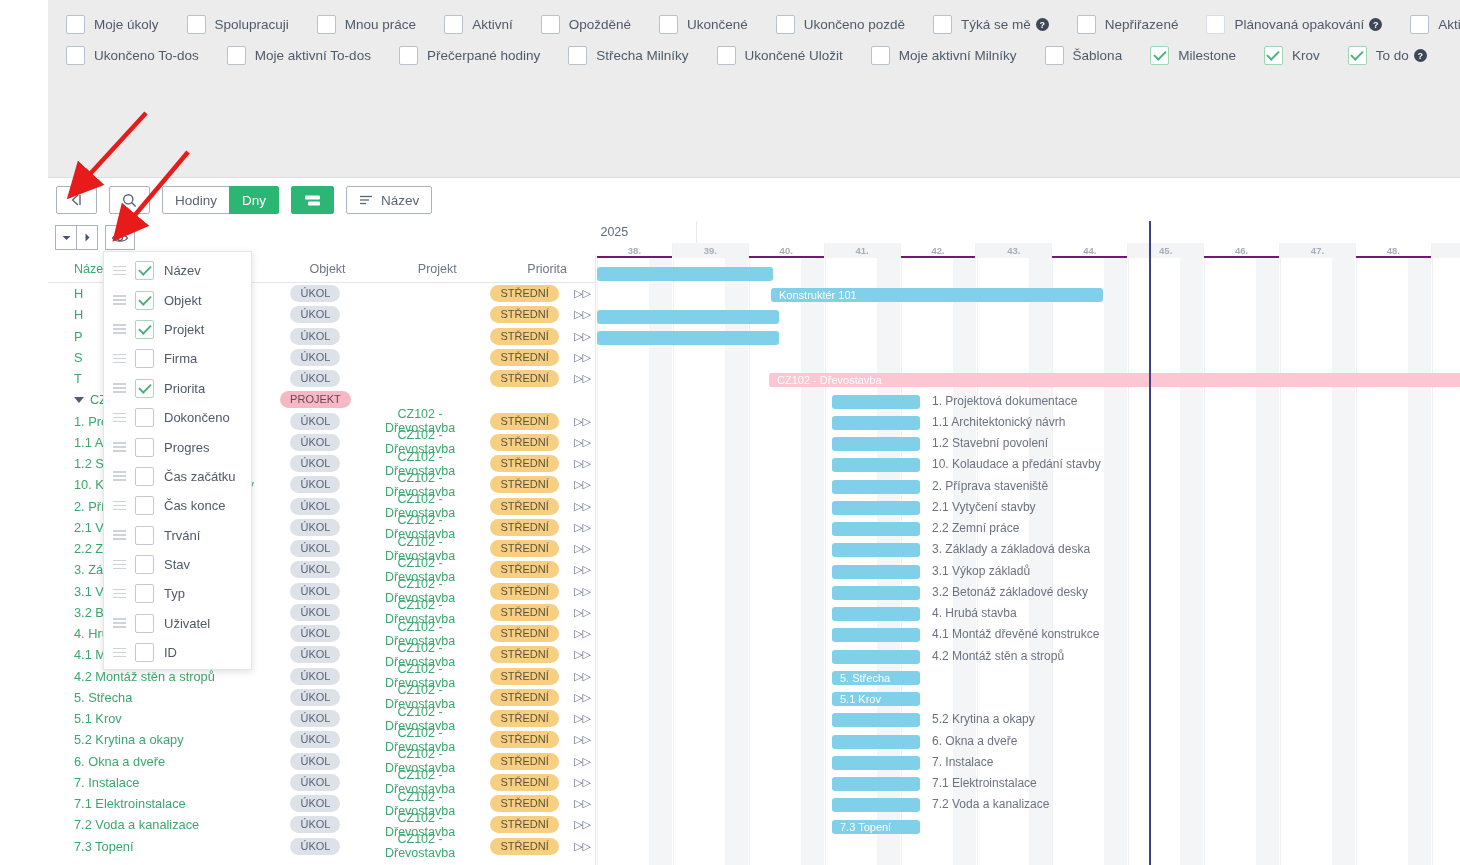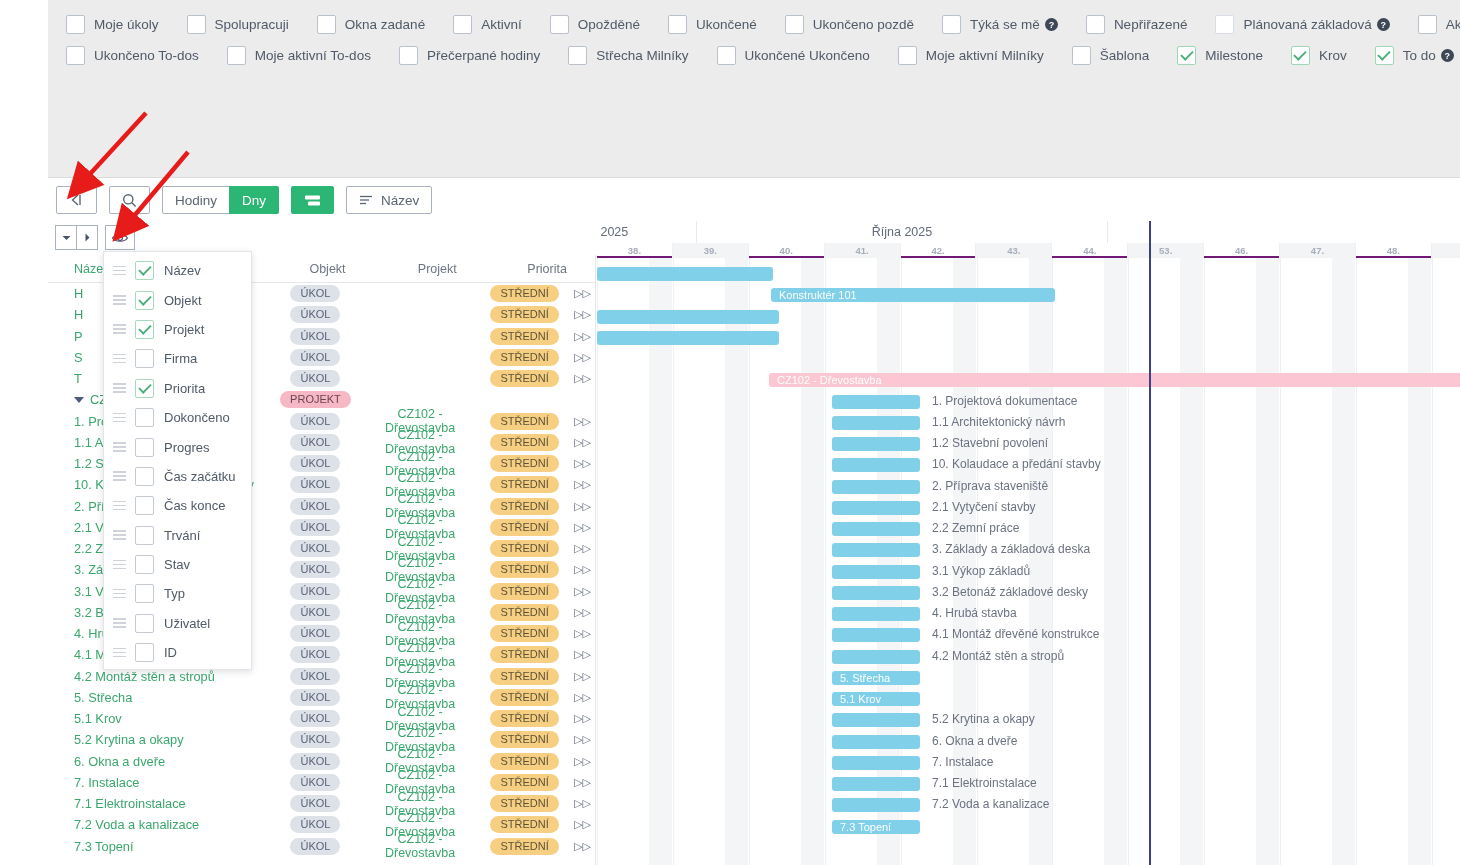--- a/index.html
+++ b/index.html
@@ -244,21 +244,21 @@
           <div class="chk-item">
             <div class="chk-box"></div>
             <span class="chk-label">Moje úkoly</span>
           </div>
           <div class="chk-item">
             <div class="chk-box"></div>
             <span class="chk-label">Spolupracuji</span>
           </div>
           <div class="chk-item">
             <div class="chk-box"></div>
-            <span class="chk-label">Okna zadané</span>
+            <span class="chk-label">Mnou práce</span>
           </div>
           <div class="chk-item">
             <div class="chk-box"></div>
             <span class="chk-label">Aktivní</span>
           </div>
           <div class="chk-item">
             <div class="chk-box"></div>
             <span class="chk-label">Opožděné</span>
           </div>
           <div class="chk-item">
@@ -273,21 +273,21 @@
             <div class="chk-box"></div>
             <span class="chk-label">Týká se mě</span>
             <span class="help-dot">?</span>
           </div>
           <div class="chk-item">
             <div class="chk-box"></div>
             <span class="chk-label">Nepřiřazené</span>
           </div>
           <div class="chk-item">
             <div class="chk-box dim"></div>
-            <span class="chk-label">Plánovaná základová</span>
+            <span class="chk-label">Plánovaná opakování</span>
             <span class="help-dot">?</span>
           </div>
           <div class="chk-item">
             <div class="chk-box"></div>
             <span class="chk-label">Aktivní To-dos</span>
           </div>
         </div>
         <div class="filter-row">
           <div class="chk-item">
             <div class="chk-box"></div>
@@ -300,21 +300,21 @@
           <div class="chk-item">
             <div class="chk-box"></div>
             <span class="chk-label">Přečerpané hodiny</span>
           </div>
           <div class="chk-item">
             <div class="chk-box"></div>
             <span class="chk-label">Střecha Milníky</span>
           </div>
           <div class="chk-item">
             <div class="chk-box"></div>
-            <span class="chk-label">Ukončené Ukončeno</span>
+            <span class="chk-label">Ukončené Uložit</span>
           </div>
           <div class="chk-item">
             <div class="chk-box"></div>
             <span class="chk-label">Moje aktivní Milníky</span>
           </div>
           <div class="chk-item">
             <div class="chk-box"></div>
             <span class="chk-label">Šablona</span>
           </div>
           <div class="chk-item">
@@ -780,31 +780,30 @@
             <span class="pill prio">STŘEDNÍ</span>
           </div>
           <div class="cell-arrow">▷▷</div>
         </div>
       </div>
   </div>
 
   <div class="timeline">
     <div class="tl-months" id="tl-months">
         <div class="tl-month" style="position: absolute; left: -90px; width: 190px;">Září 2025</div>
-        <div class="tl-month" style="position: absolute; left: 100px; width: 411px;">Října 2025</div>
       </div>
     <div class="tl-weeks" id="tl-weeks">
         <div class="tl-week">38.</div>
         <div class="tl-week alt">39.</div>
         <div class="tl-week">40.</div>
         <div class="tl-week alt">41.</div>
         <div class="tl-week">42.</div>
         <div class="tl-week alt">43.</div>
         <div class="tl-week">44.</div>
-        <div class="tl-week alt">53.</div>
+        <div class="tl-week alt">45.</div>
         <div class="tl-week">46.</div>
         <div class="tl-week alt">47.</div>
         <div class="tl-week">48.</div>
         <div class="tl-week alt">49.</div>
       </div>
     <div class="tl-body" id="tl-body">
         <div class="tl-gridline" style="left: 0px;"></div>
         <div class="tl-colstripe" style="left: 52px;"></div>
         <div class="tl-gridline" style="left: 75.9px;"></div>
         <div class="tl-colstripe" style="left: 127.9px;"></div>
@@ -823,21 +822,21 @@
         <div class="tl-gridline" style="left: 607.2px;"></div>
         <div class="tl-colstripe" style="left: 659.2px;"></div>
         <div class="tl-gridline" style="left: 683.1px;"></div>
         <div class="tl-colstripe" style="left: 735.1px;"></div>
         <div class="tl-gridline" style="left: 759px;"></div>
         <div class="tl-colstripe" style="left: 811px;"></div>
         <div class="tl-gridline" style="left: 834.9px;"></div>
         <div class="tl-colstripe" style="left: 886.9px;"></div>
         <div class="tl-gridline" style="left: 910.8px;"></div>
         <div class="bar" style="left: 0px; width: 176px; top: 9px;"></div>
-        <div class="bar" style="left: 174px; width: 284px; top: 30.25px; text-align: right;">Konstruktér 101</div>
+        <div class="bar" style="left: 174px; width: 332px; top: 30.25px; text-align: right;">Konstruktér 101</div>
         <div class="bar" style="left: 0px; width: 182px; top: 51.5px;"></div>
         <div class="bar" style="left: 0px; width: 182px; top: 72.75px;"></div>
         <div class="bar project" style="left: 172px; width: 739px; top: 115.25px;">CZ102 - Dřevostavba</div>
         <div class="bar" style="left: 235px; width: 88px; top: 136.5px;"></div>
         <div class="bar-label" style="left: 335px; top: 135.5px;">1. Projektová dokumentace</div>
         <div class="bar" style="left: 235px; width: 88px; top: 157.75px;"></div>
         <div class="bar-label" style="left: 335px; top: 156.75px;">1.1 Architektonický návrh</div>
         <div class="bar" style="left: 235px; width: 88px; top: 179px;"></div>
         <div class="bar-label" style="left: 335px; top: 178px;">1.2 Stavební povolení</div>
         <div class="bar" style="left: 235px; width: 88px; top: 200.25px;"></div>

